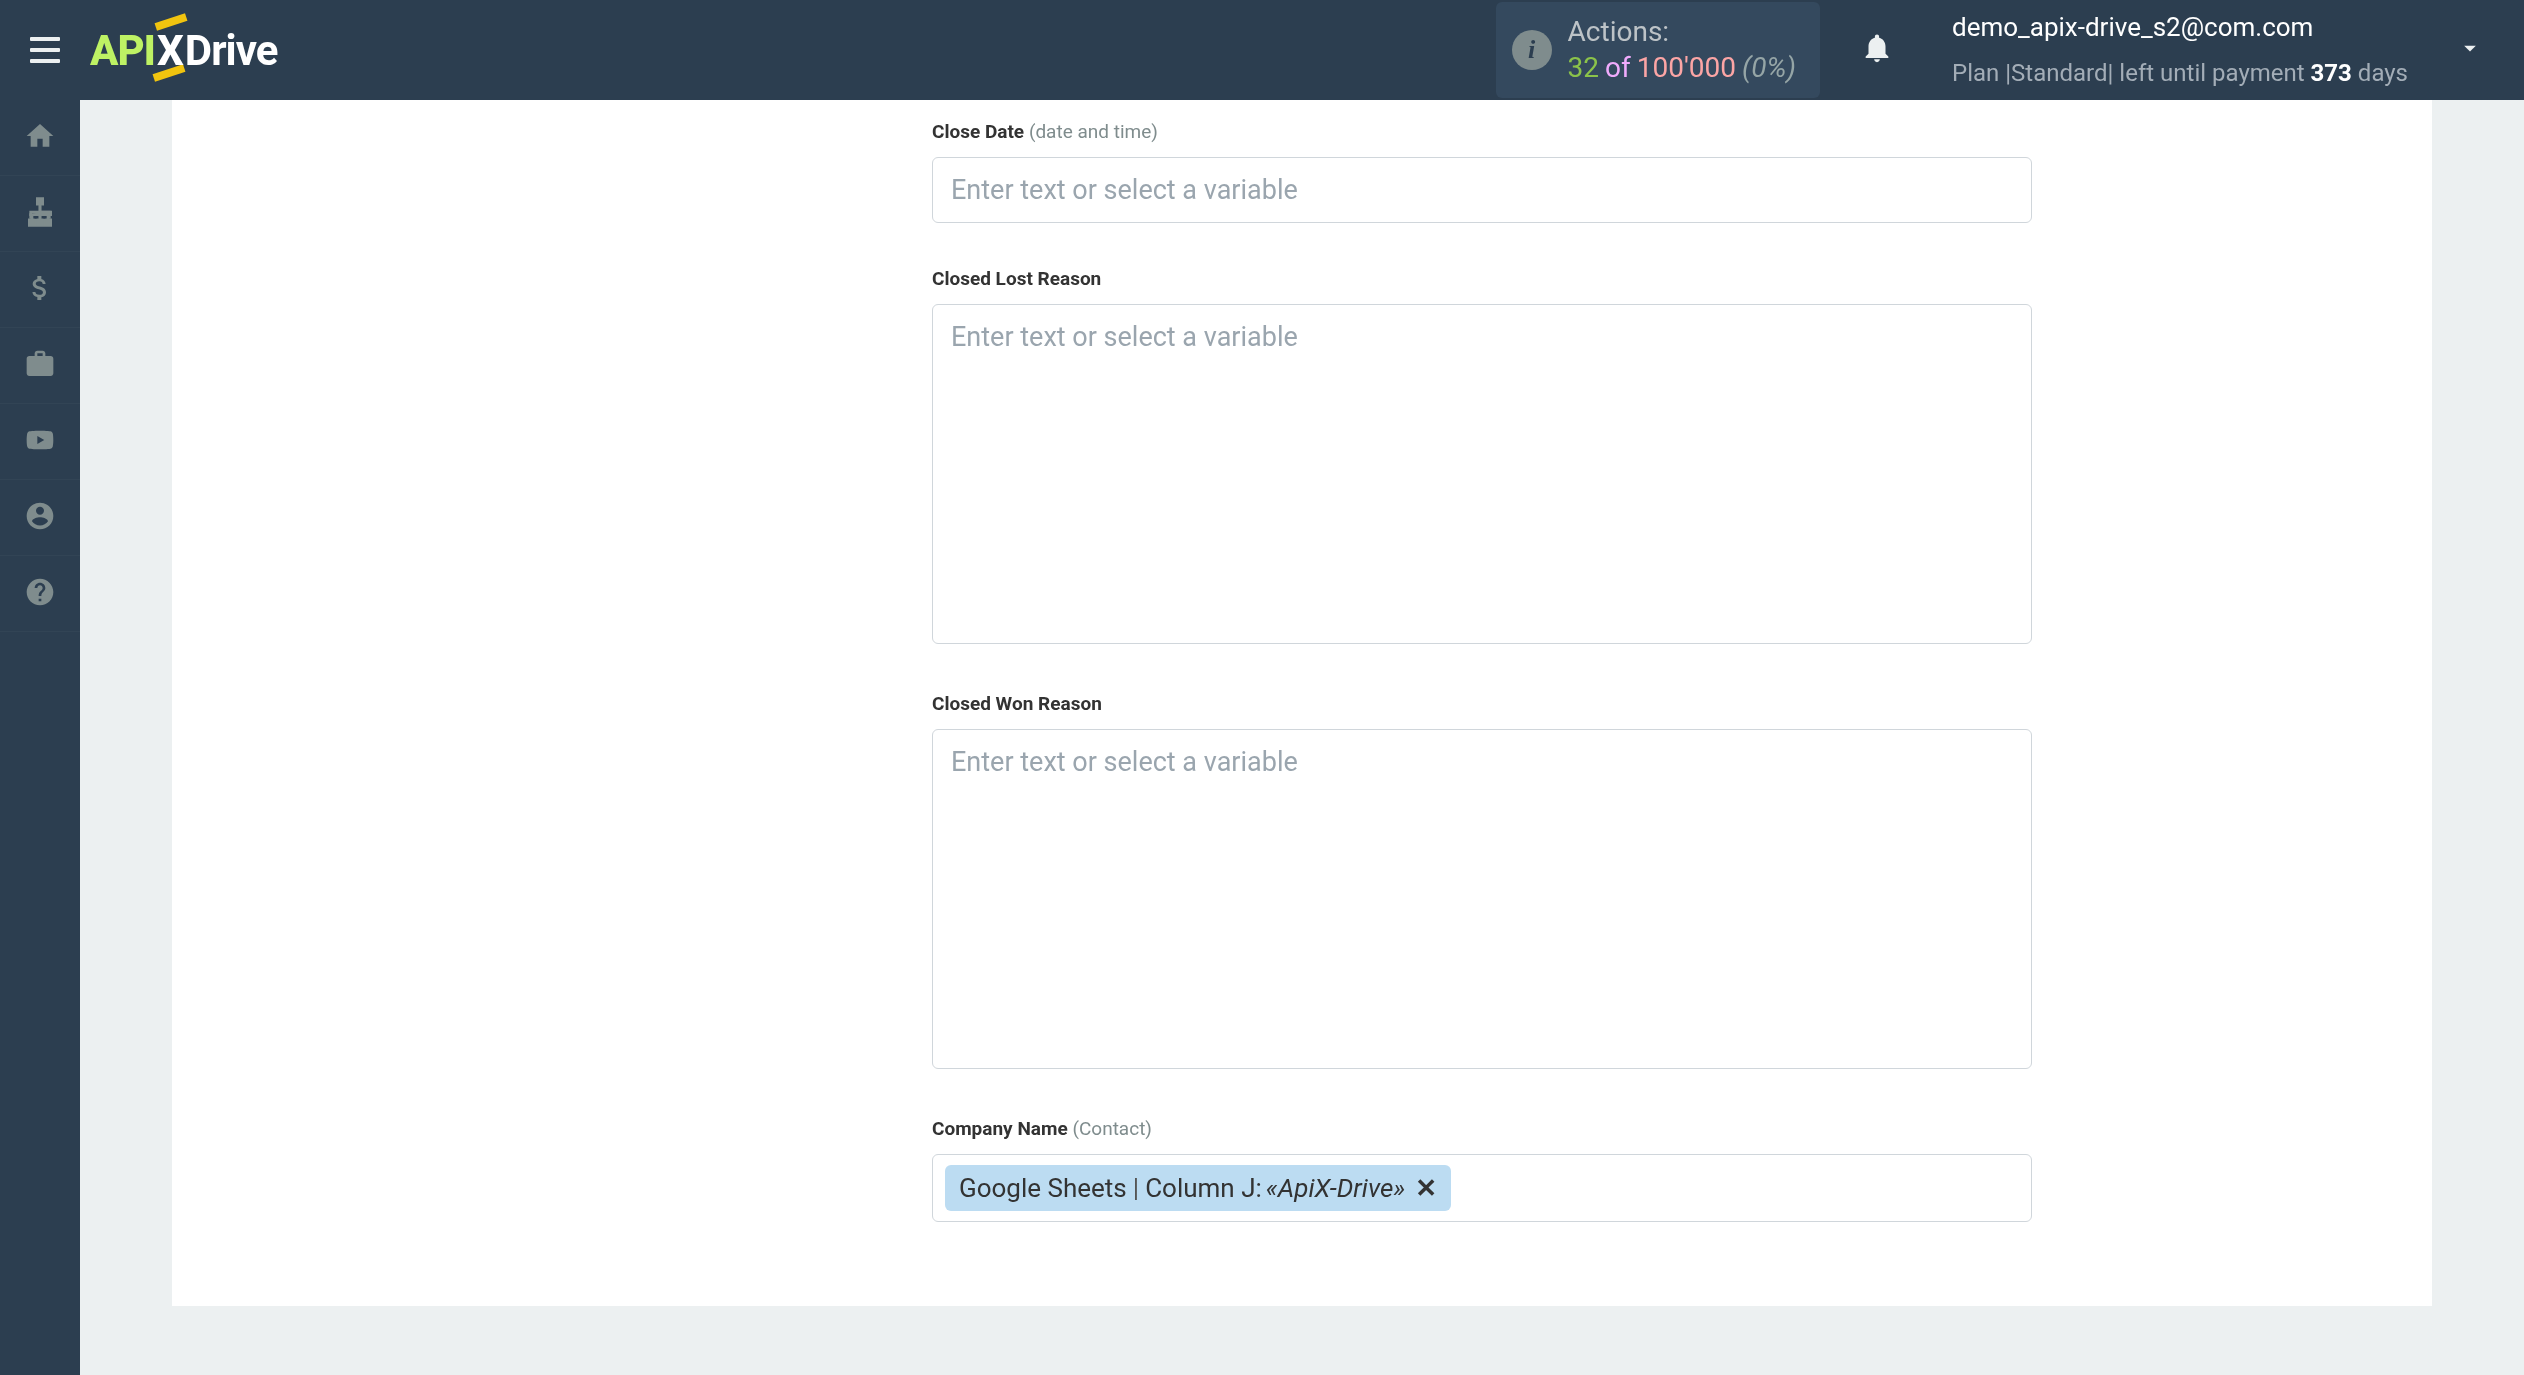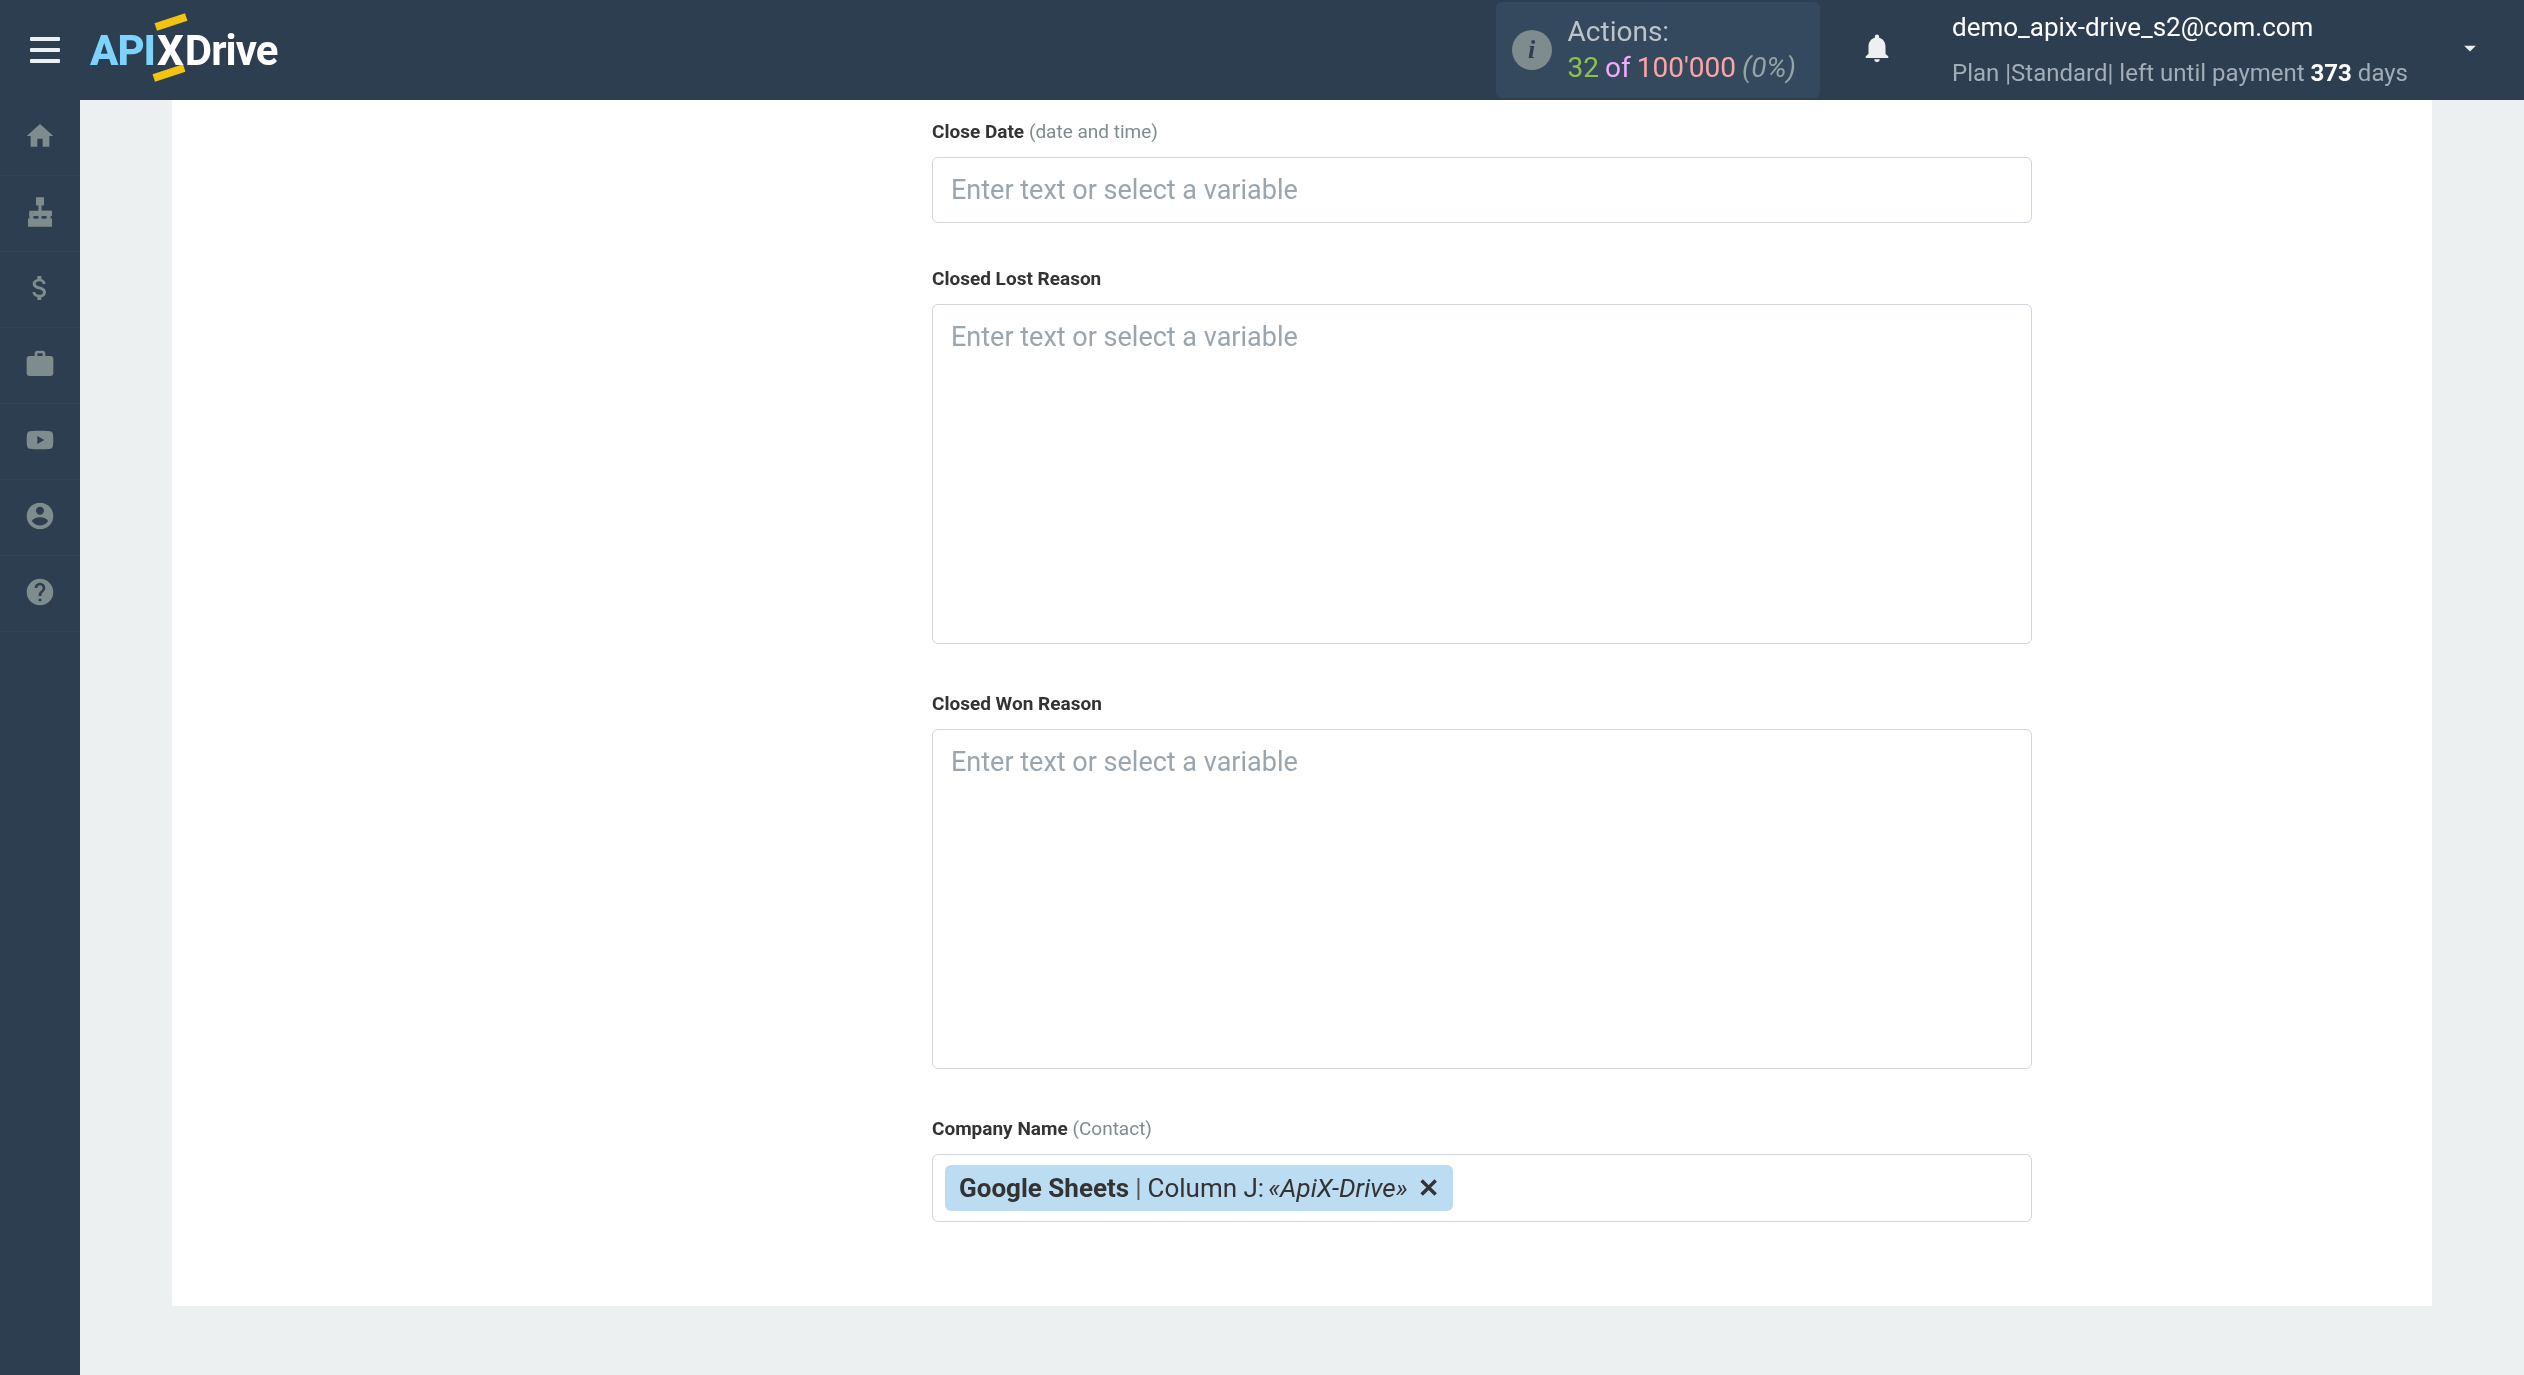--- a/index.html
+++ b/index.html
@@ -38,21 +38,21 @@
     background: #ecf0f1;
     border-radius: 1px;
   }
   .logo {
     display: flex;
     align-items: baseline;
     font-size: 42px;
     font-weight: 700;
     letter-spacing: -1px;
   }
-  .logo .api { color: #7dd3fc; font-weight: 800; text-align: right; }
+  .logo .api { color: #bef264; font-weight: 800; text-align: right; }
   .logo .x-wrap { position: relative; display: inline-block; margin: 0 2px; }
   .logo .x { color: #fff; font-weight: 800; position: relative; z-index: 1;}
   .logo .x-slash {
     position: absolute;
     top: -8px;
     right: -4px;
     width: 32px;
     height: 8px;
     background: #f1c40f;
     transform: rotate(-18deg);
@@ -214,21 +214,21 @@
   .token {
     background: #bcdcf2;
     border-radius: 6px;
     padding: 8px 14px;
     font-size: 26px;
     color: #333;
     display: inline-flex;
     align-items: center;
     gap: 4px;
   }
-  .token .src { font-weight: 700; }
+  .token .src { font-weight: 400; }
   .token .sep { color: #555; margin: 0 2px; font-weight: 400;}
   .token .col { font-weight: 400; }
   .token .val { font-style: italic; }
   .token .remove {
     margin-left: 6px;
     font-weight: 700;
     cursor: pointer;
     font-style: normal;
   }
 </style>

